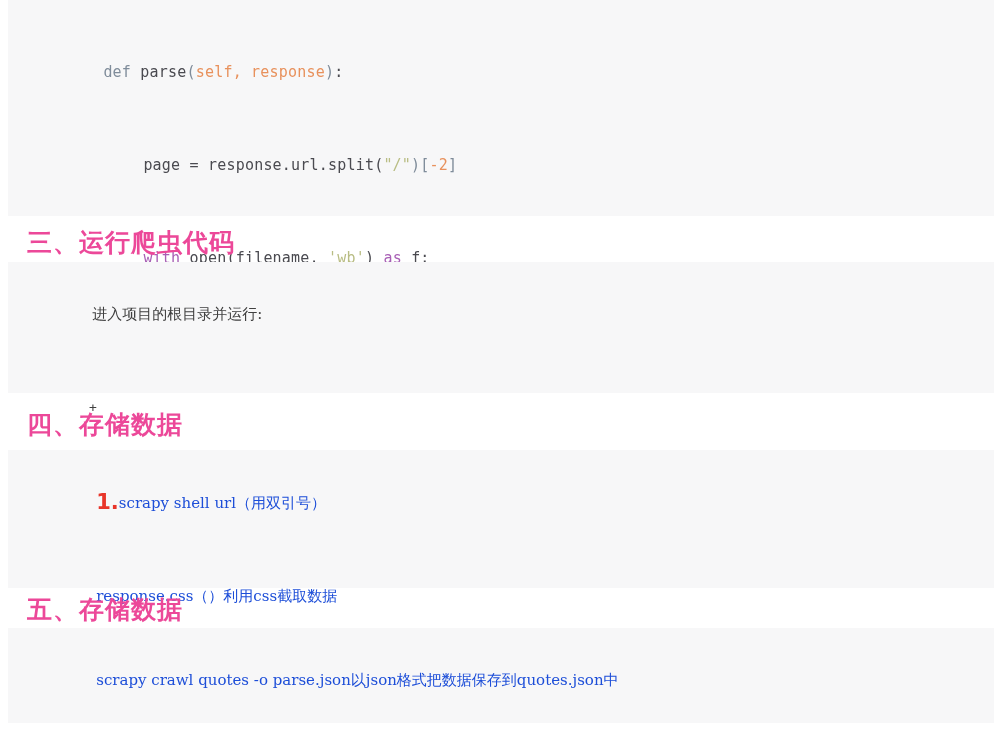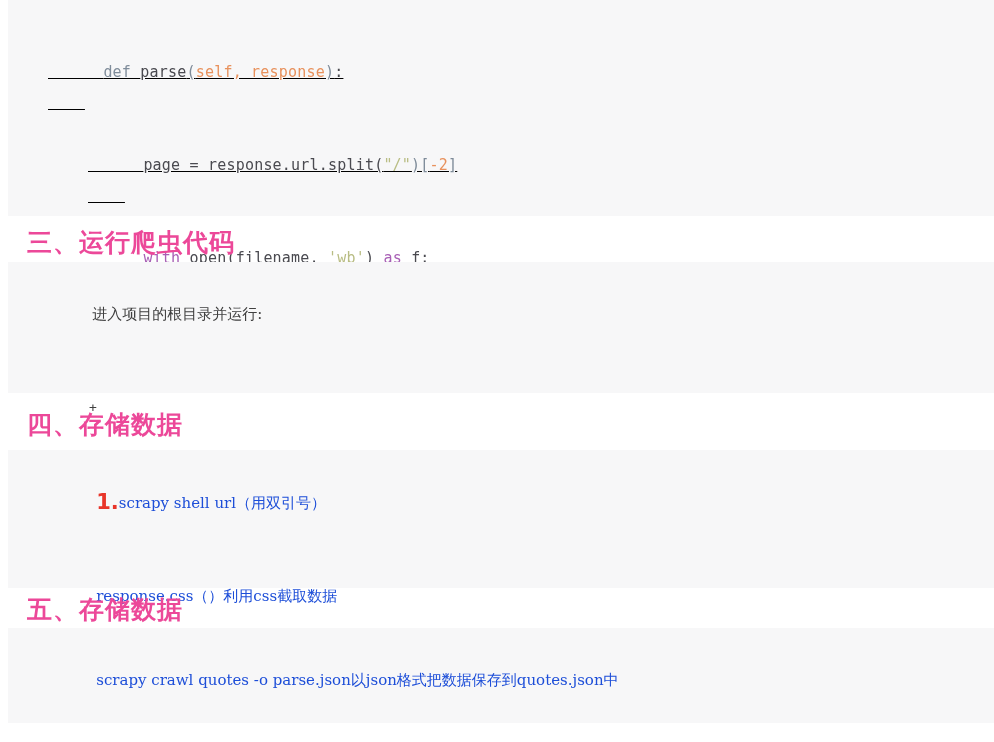--- a/index.html
+++ b/index.html
@@ -82,21 +82,21 @@
     font-size: 21px;
     vertical-align: -1px;
     letter-spacing: 0;
   }
 </style>
 </head>
 <body>
 
 <div class="page">
 
-  <div class="codeblock" style="top:0px; height:216px; padding:26px 0 0 0;text-decoration:underline;">
+  <div class="codeblock" style="top:0px; height:216px; padding:26px 0 0 0;">
 
     <div class="codeline" style="padding-left:40px;">
       <span class="k-def">def </span><span class="fn">parse</span><span class="punc">(</span><span class="param">self, response</span><span class="punc">)</span><span class="plain">:</span>
     </div>
 
     <div class="codeline" style="padding-left:80px;">
       <span class="plain">page = response.url.split(</span><span class="str">"/"</span><span class="punc">)[</span><span class="num">-2</span><span class="punc">]</span>
     </div>
 
 

